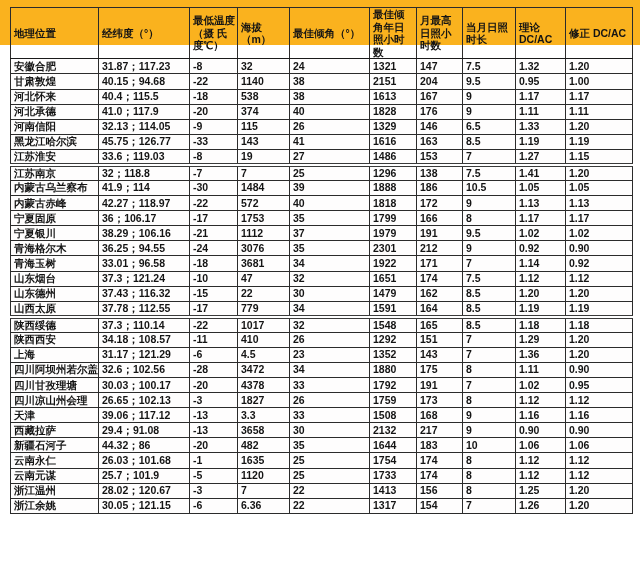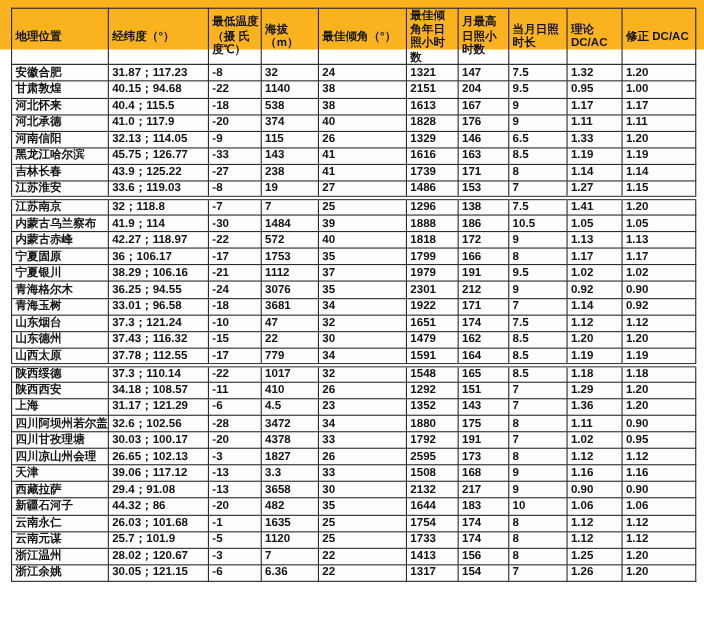--- a/index.html
+++ b/index.html
@@ -148,32 +148,20 @@
         <td>45.75；126.77</td>
         <td>-33</td>
         <td>143</td>
         <td>41</td>
         <td>1616</td>
         <td>163</td>
         <td>8.5</td>
         <td>1.19</td>
         <td>1.19</td>
       </tr>
-      <tr>
-        <td>吉林长春</td>
-        <td>43.9；125.22</td>
-        <td>-27</td>
-        <td>238</td>
-        <td>41</td>
-        <td>1739</td>
-        <td>171</td>
-        <td>8</td>
-        <td>1.14</td>
-        <td>1.14</td>
-      </tr>
       <tr class="section-end">
         <td>江苏淮安</td>
         <td>33.6；119.03</td>
         <td>-8</td>
         <td>19</td>
         <td>27</td>
         <td>1486</td>
         <td>153</td>
         <td>7</td>
         <td>1.27</td>
@@ -358,21 +346,21 @@
         <td>7</td>
         <td>1.02</td>
         <td>0.95</td>
       </tr>
       <tr>
         <td>四川凉山州会理</td>
         <td>26.65；102.13</td>
         <td>-3</td>
         <td>1827</td>
         <td>26</td>
-        <td>2595</td>
+        <td>1759</td>
         <td>173</td>
         <td>8</td>
         <td>1.12</td>
         <td>1.12</td>
       </tr>
       <tr>
         <td>天津</td>
         <td>39.06；117.12</td>
         <td>-13</td>
         <td>3.3</td>

